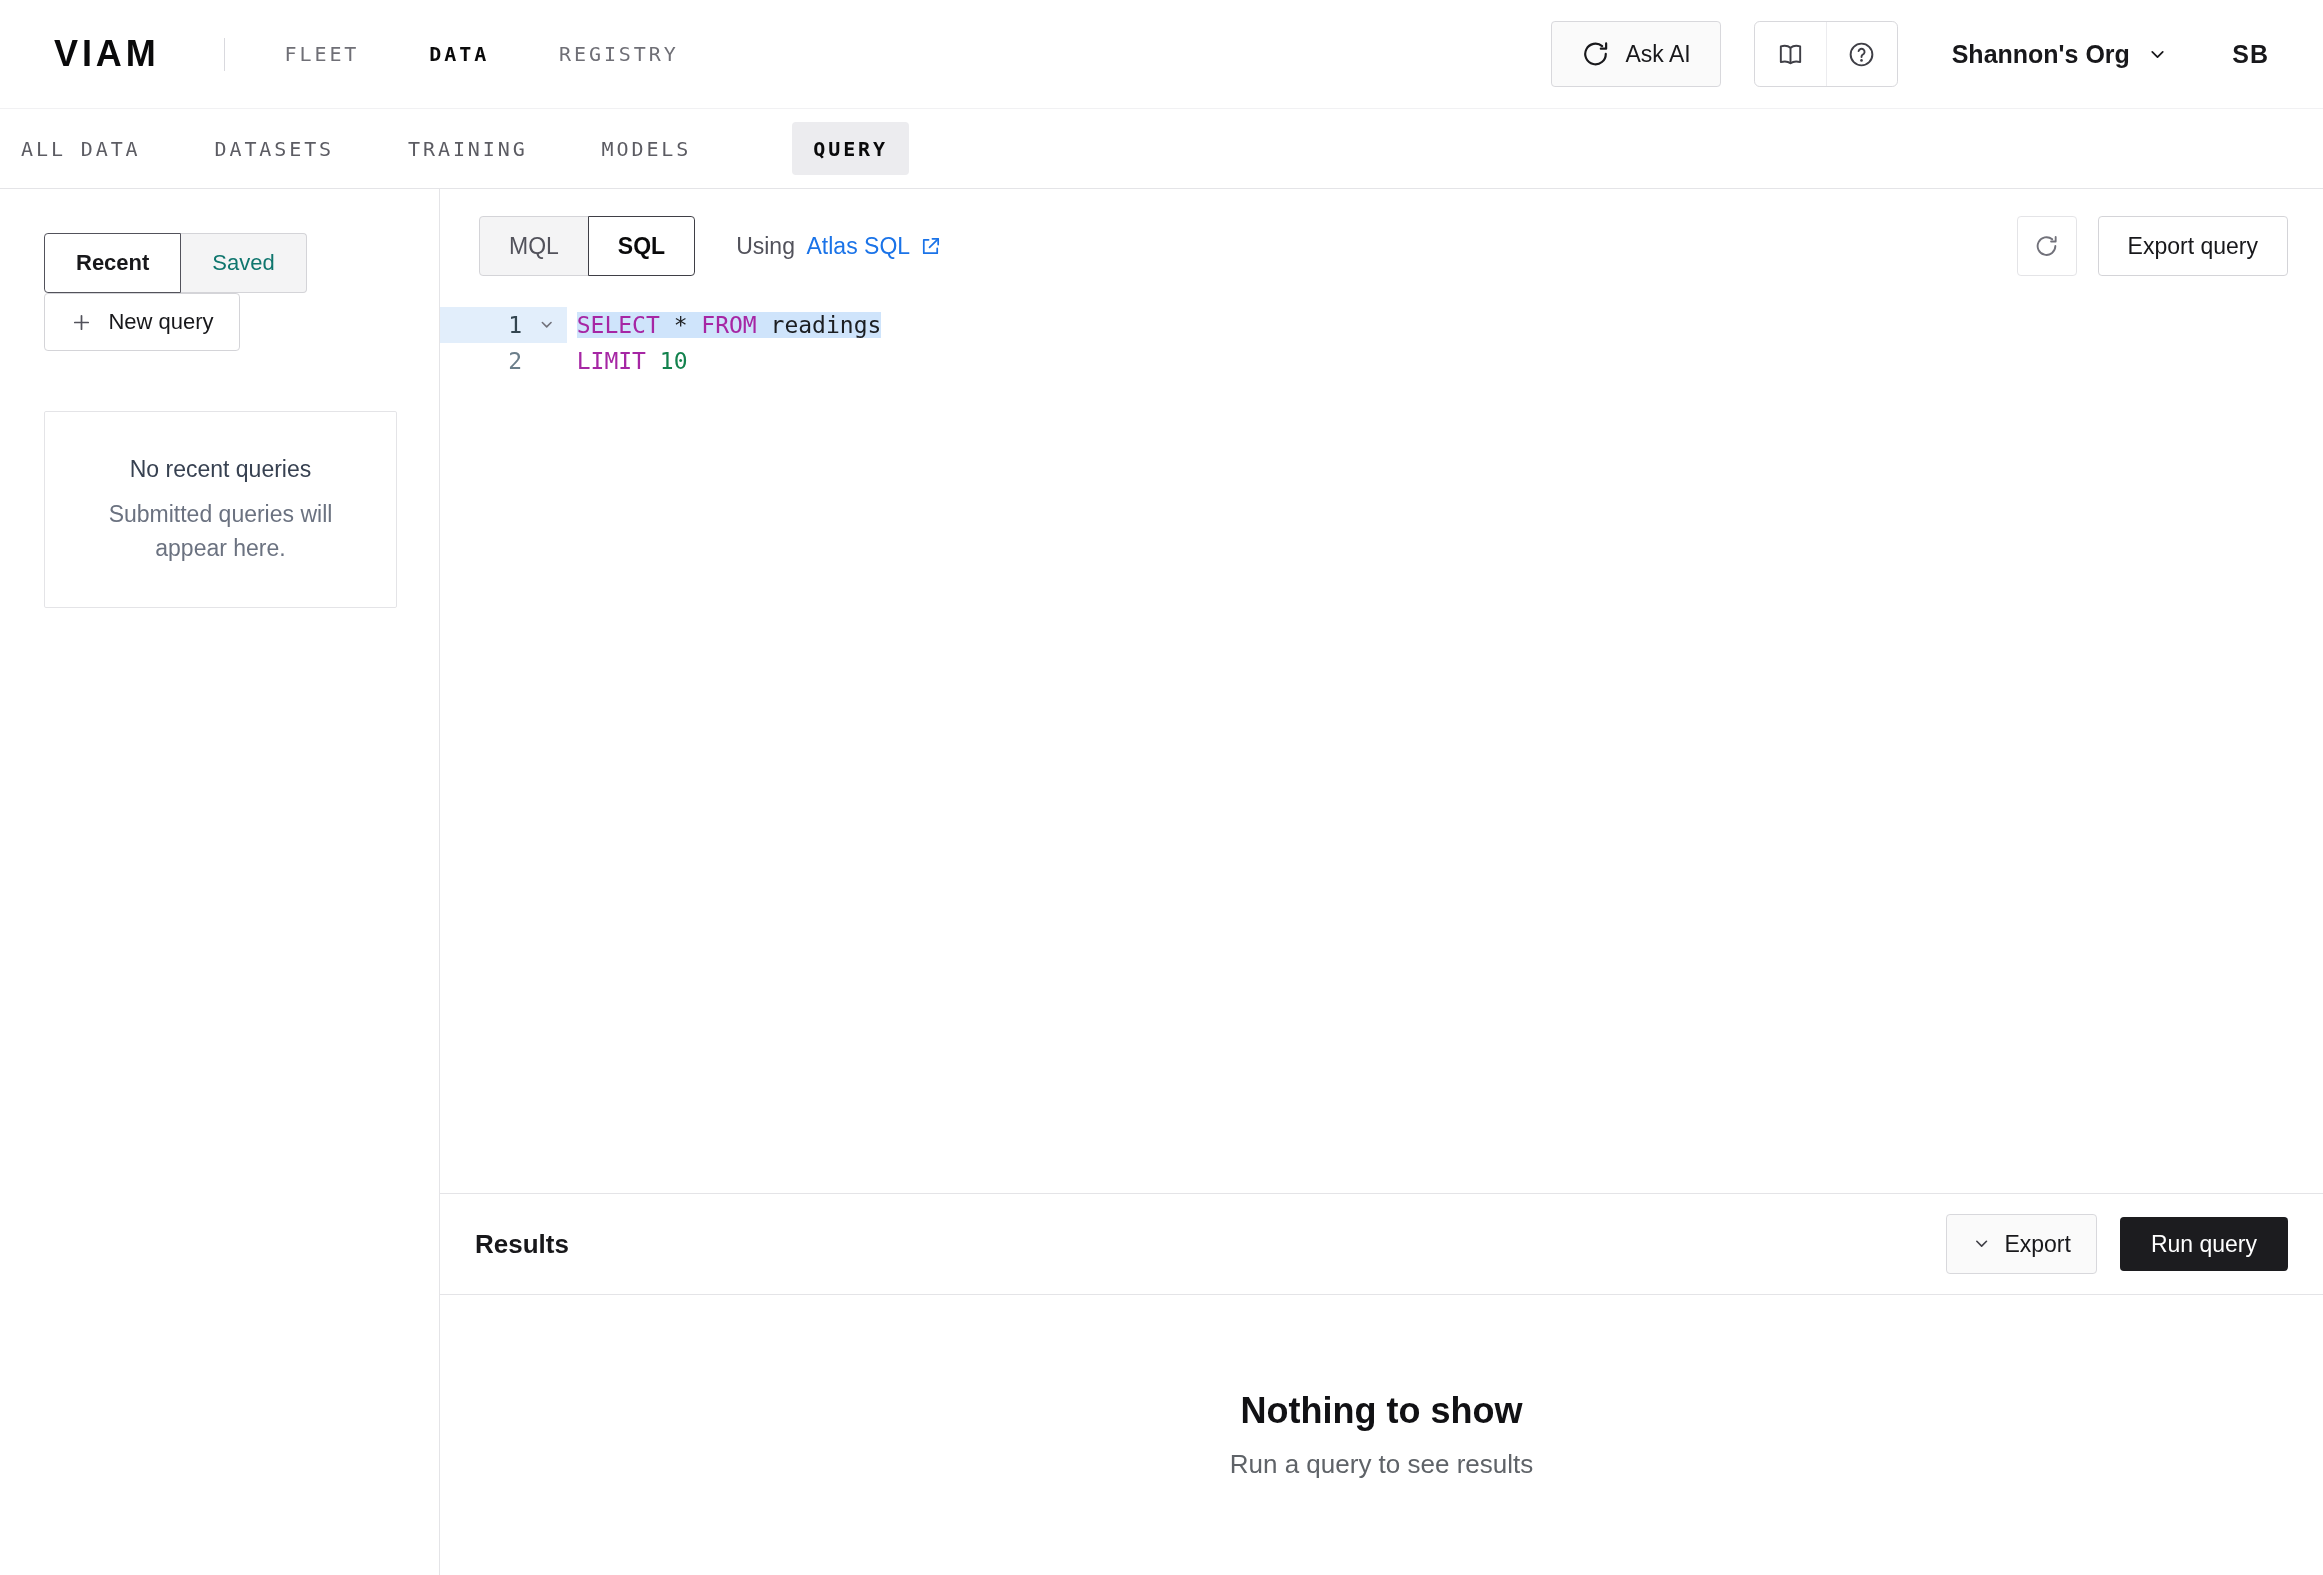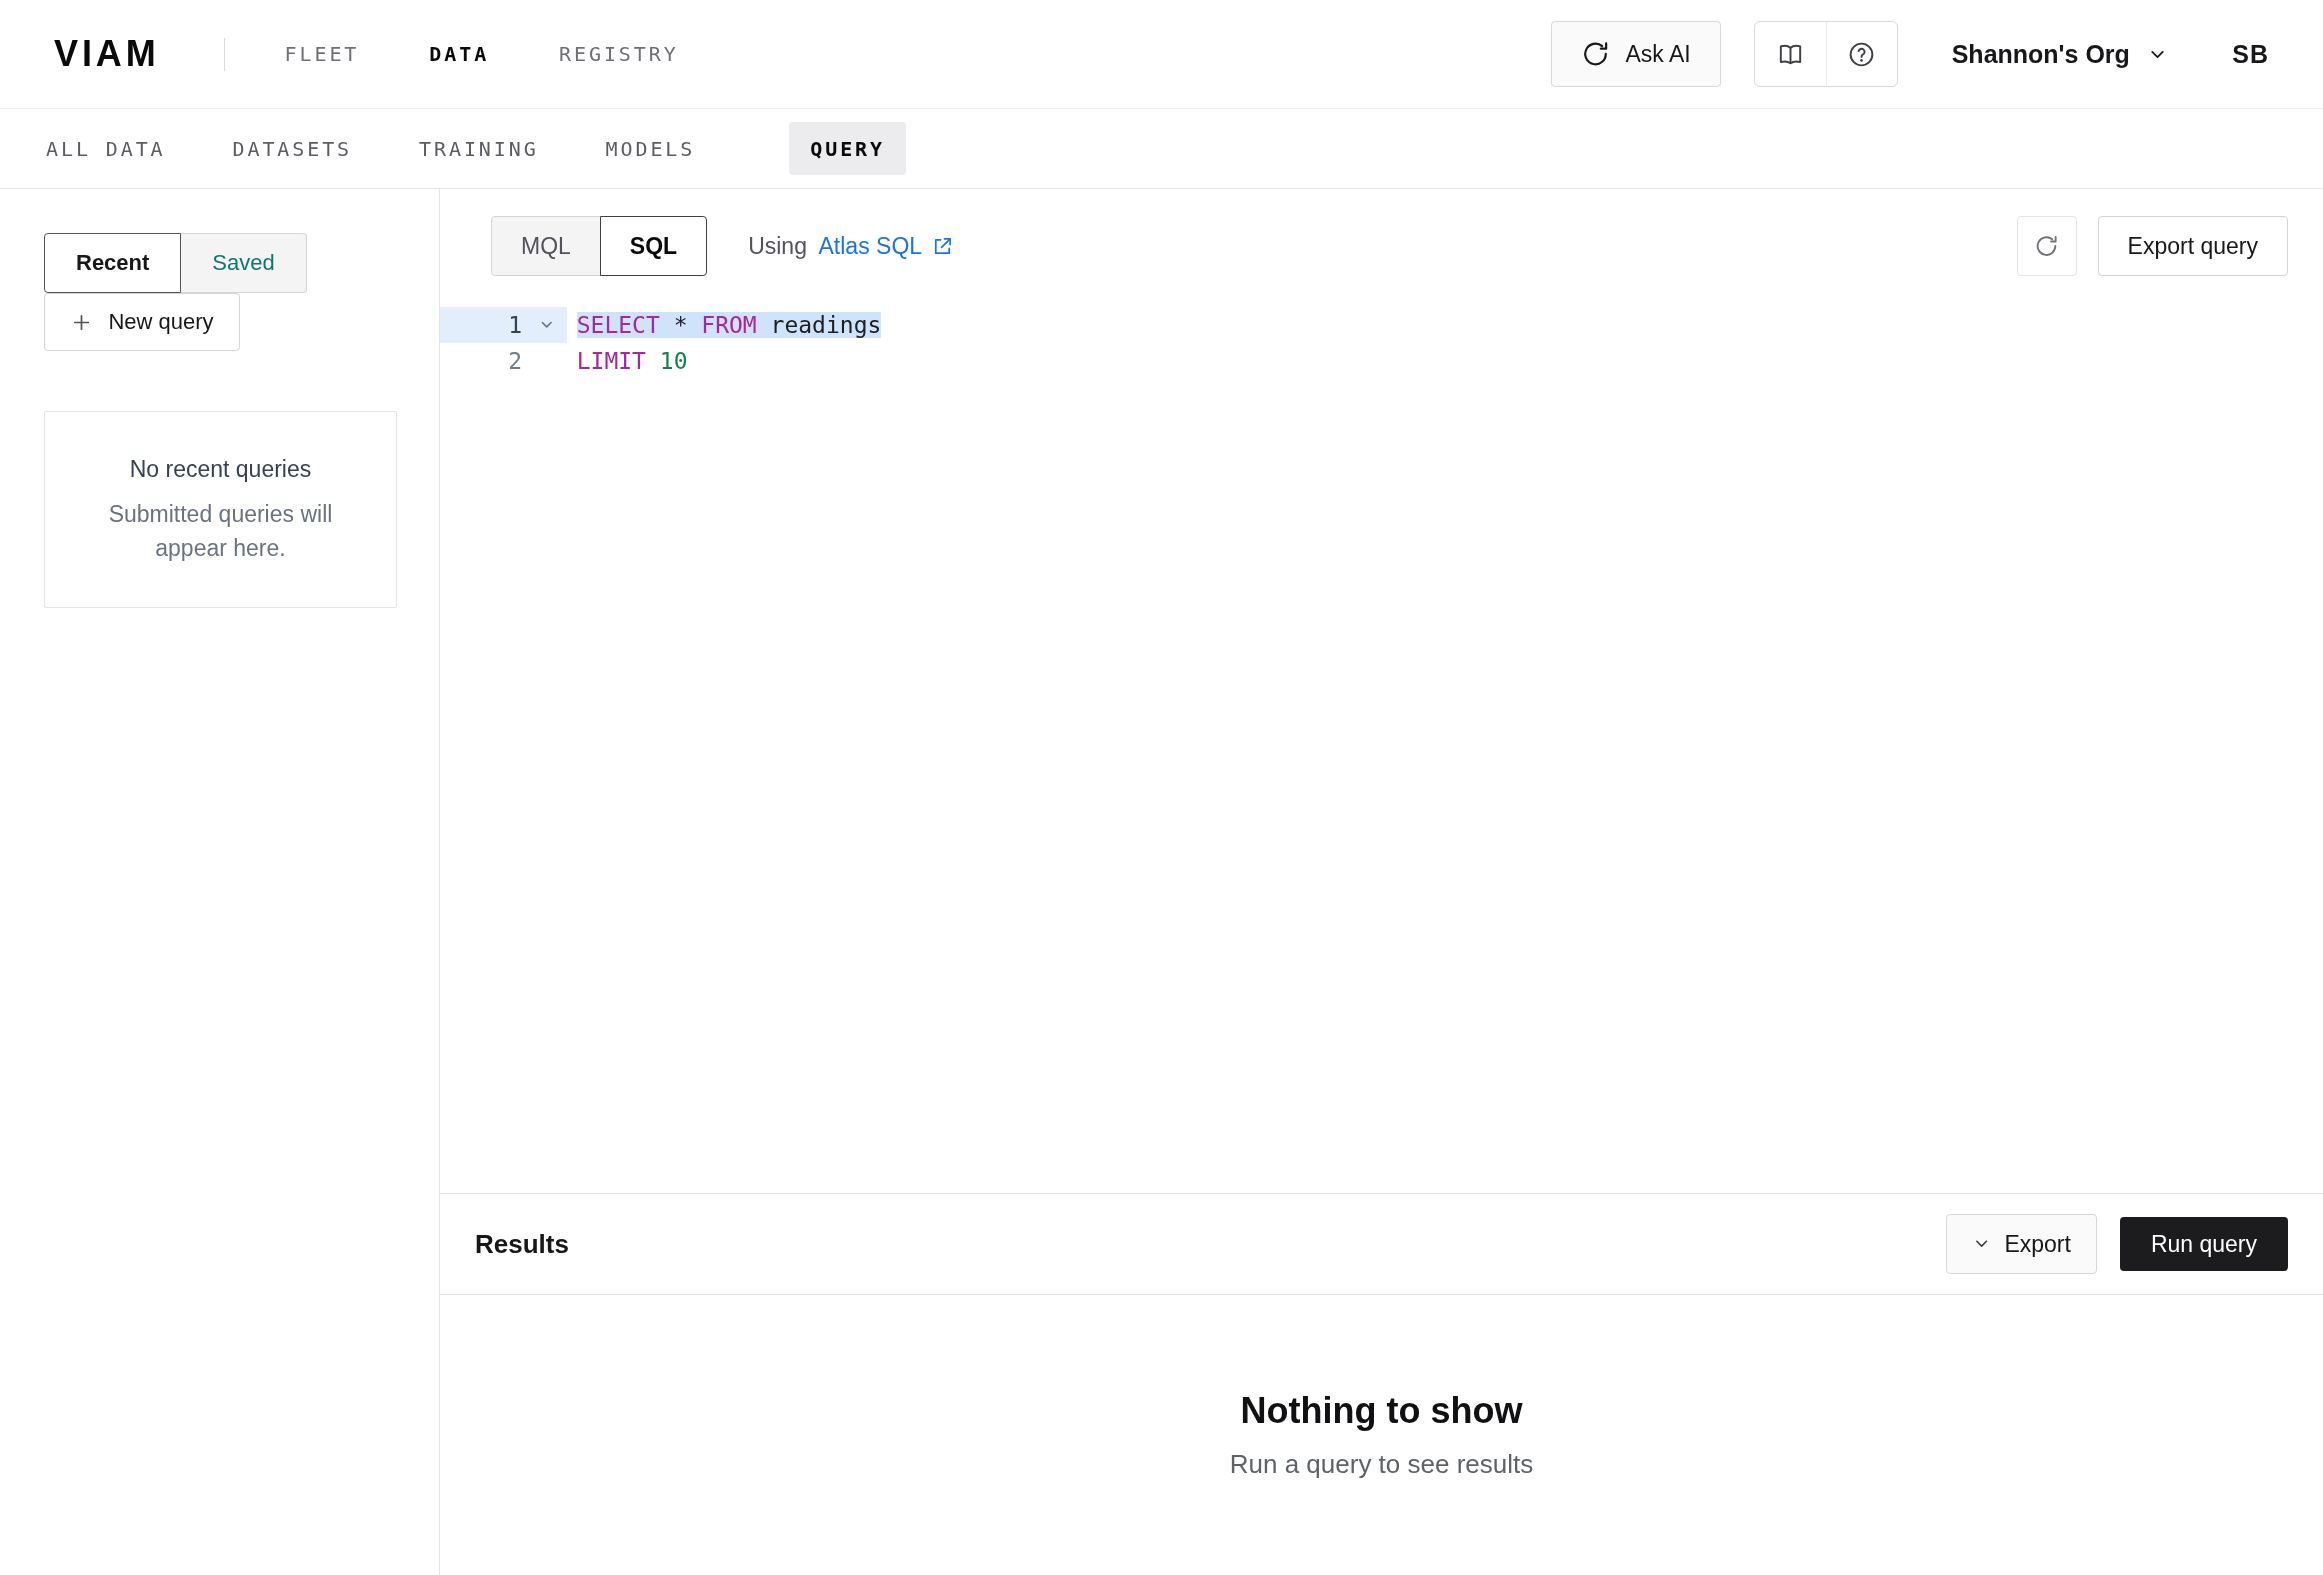--- a/index.html
+++ b/index.html
@@ -31,21 +31,21 @@
   .topbar-right{display:flex;align-items:center;}
   .askai-btn{height:66px;padding:0 29px;display:flex;align-items:center;gap:15.4px;
     background:#fafafa;border:1px solid #d8d8dc;border-radius:3.9px;font-size:23px;font-weight:500;}
   .icon-group{display:flex;margin-left:33px;height:66px;border:1px solid #d8d8dc;border-radius:5.8px;overflow:hidden;background:#fff;}
   .icon-group button{width:71px;display:flex;align-items:center;justify-content:center;}
   .icon-group button + button{border-left:1px solid #ececef;}
   .org-switcher{display:flex;align-items:center;gap:17.4px;margin-left:54px;font-size:25px;font-weight:700;}
   .avatar{margin-left:64px;font-size:25px;font-weight:700;letter-spacing:1px;}
 
   
-  .tabbar{height:80px;display:flex;align-items:center;gap:25px;padding-left:25px;
+  .tabbar{height:80px;display:flex;align-items:center;gap:32px;
     border-bottom:1px solid #e4e4e7;font-family:"DejaVu Sans Mono",monospace;font-size:20px;letter-spacing:2.9px;}
   .tab{color:#5c5c63;padding:14.5px 21px;border-radius:3.9px;}
   .tab.active{color:#0a0a0b;font-weight:700;background:var(--active-tab-bg,#ececef);margin-left:48px;}
 
   
   .body{display:flex;height:1386px;}
   .sidebar{width:440px;flex:0 0 440px;border-right:1px solid #e4e4e7;padding:44px 42px 0 44px;}
   .seg{display:flex;align-items:stretch;}
   .seg-btn{height:60px;padding:0 31px;font-size:22px;border:1px solid #d4d4d8;background:#f4f4f5;color:#0f766e;}
   .seg-btn.active{background:#fff;border:1px solid #52525b;border-radius:3.9px 0 0 3.9px;font-weight:700;color:#18181b;position:relative;z-index:1;}
@@ -53,21 +53,21 @@
   .new-query{height:58px;padding:0 25px;display:flex;align-items:center;gap:15.4px;
     background:#fff;border:1px solid #d4d4d8;border-radius:3.9px;font-size:22px;color:#18181b;}
   .empty-queries{margin-top:60px;border:1px solid #e4e4e7;border-radius:1.9px;padding:44px 33px 42px;text-align:center;}
   .eq-title{font-size:23px;color:#374151;}
   .eq-sub{margin-top:15.4px;font-size:23px;color:#6b7280;line-height:1.45;}
 
   
   .main{flex:1;display:flex;flex-direction:column;min-width:0;}
   .editor-toolbar{height:114px;flex:0 0 114px;display:flex;align-items:center;padding:0 35px 0 39px;}
   .mode-seg{display:flex;}
-  .mode-btn{height:60px;padding:0 29px;font-size:23px;background:#f4f4f5;border:1px solid #d4d4d8;color:#52525b;border-radius:3.9px 0 0 3.9px;margin-left:12px;}
+  .mode-btn{height:60px;padding:0 29px;font-size:23px;background:#f4f4f5;border:1px solid #d4d4d8;color:#52525b;border-radius:3.9px 0 0 3.9px;}
   .mode-btn.active{background:#fff;border:1px solid #3f3f46;border-radius:0 3.9px 3.9px 0;border-left:1px solid #3f3f46;
     margin-left:-1px;font-weight:700;color:#0a0a0b;position:relative;z-index:1;}
   .using{margin-left:41px;display:flex;align-items:center;gap:11.6px;font-size:23px;color:#52525b;}
   .using-link{display:flex;align-items:center;gap:8.7px;color:var(--accent-link,#1a73e8);text-decoration:none;font-weight:500;}
   .toolbar-right{margin-left:auto;display:flex;align-items:center;gap:21px;}
   .icon-btn{width:60px;height:60px;display:flex;align-items:center;justify-content:center;
     background:#fff;border:1px solid #e4e4e7;border-radius:3.9px;color:#71717a;}
   .export-query{height:60px;padding:0 29px;font-size:23px;background:#fff;border:1px solid #d4d4d8;border-radius:3.9px;color:#18181b;}
 
   .code-editor{flex:1 1 auto;padding-top:3.9px;font-family:"DejaVu Sans Mono",monospace;font-size:23px;overflow:hidden;}

